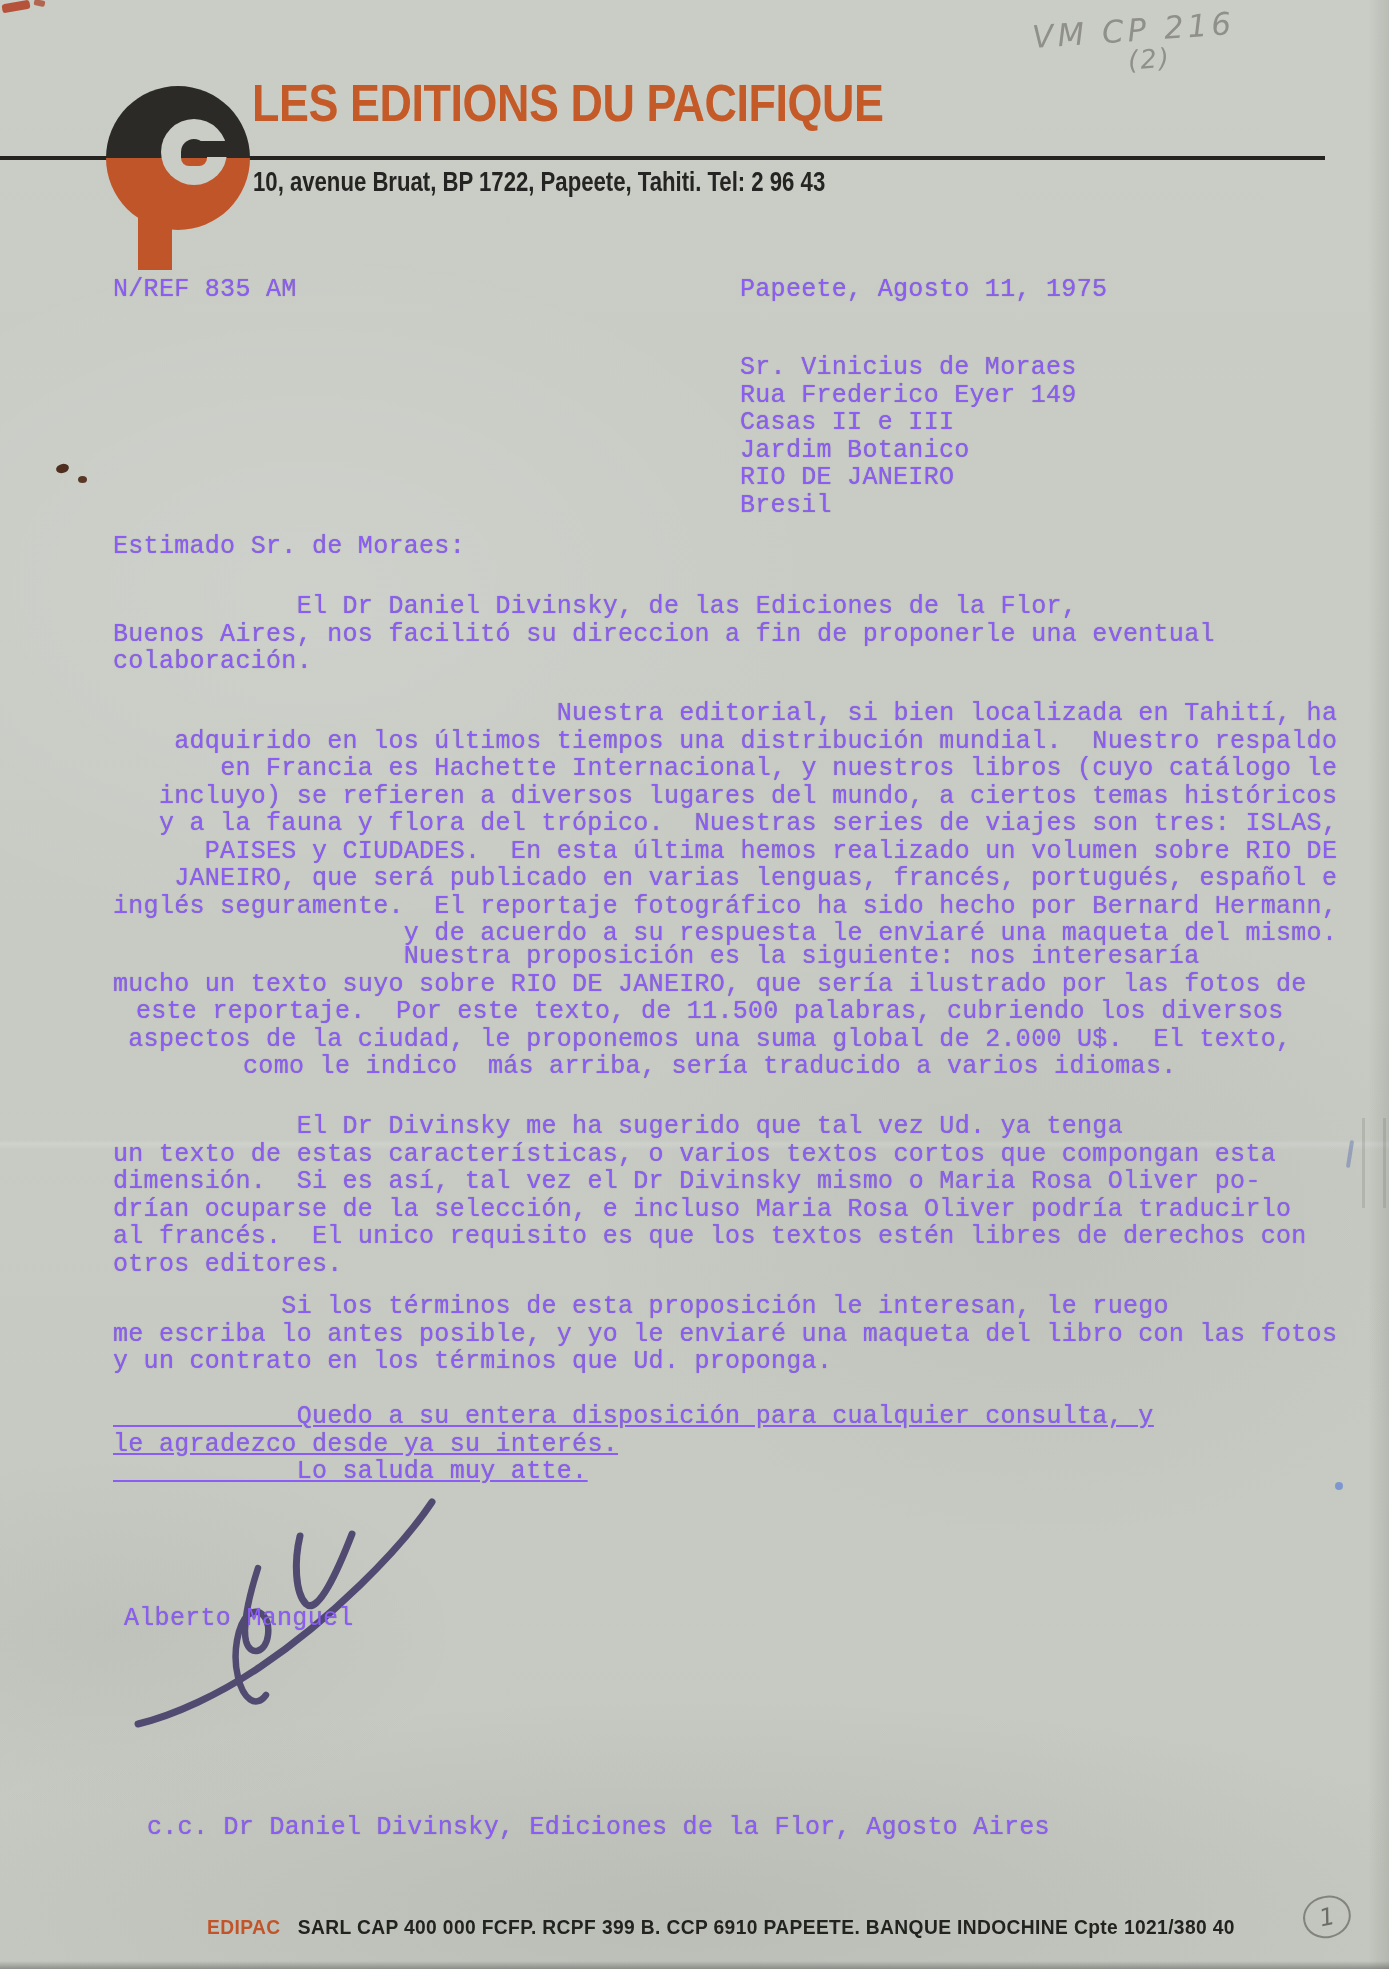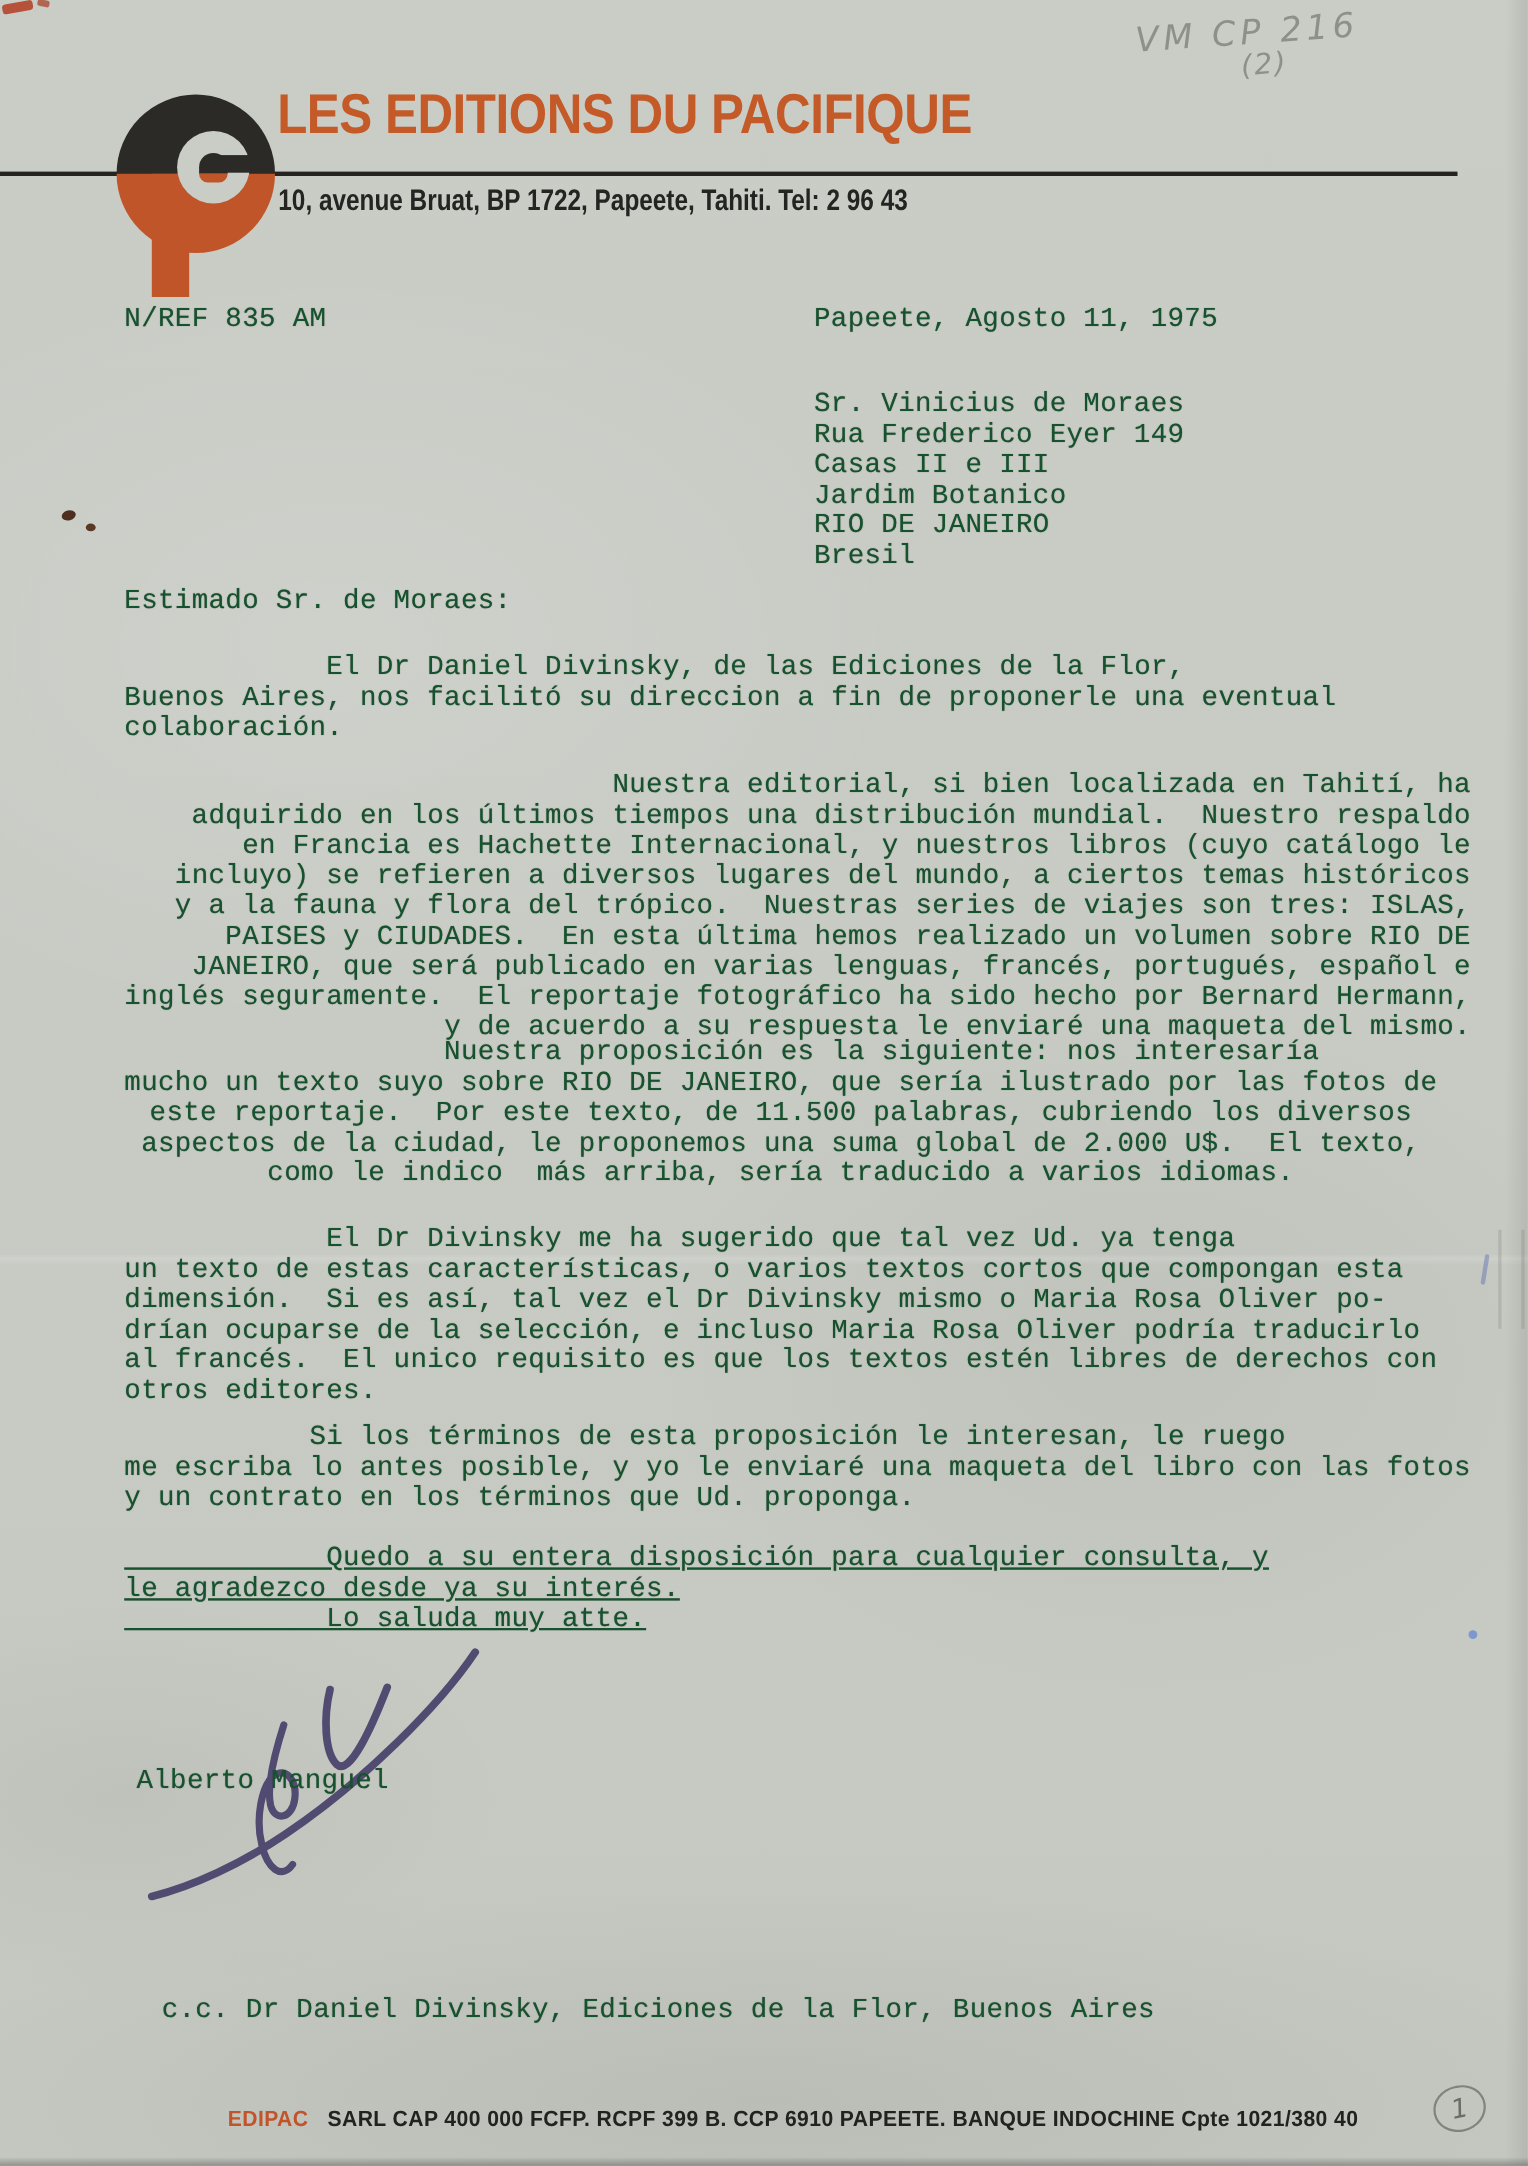--- a/index.html
+++ b/index.html
@@ -19,21 +19,21 @@
       linear-gradient(rgba(255,255,255,0) 57.9%, rgba(255,255,255,.14) 58.1%, rgba(255,255,255,0) 58.4%),
       radial-gradient(ellipse 500px 260px at 8% 83%, rgba(70,75,68,.06), transparent 70%);
   }
   .bottom-edge{position:absolute;left:0;bottom:0;width:100%;height:8px;
     background:linear-gradient(rgba(0,0,0,0),rgba(55,58,52,.38));}
   
   .type{
     position:absolute;left:113px;
     font-family:"Liberation Mono","DejaVu Sans Mono",monospace;
     font-size:25px;line-height:27.5px;letter-spacing:.3px;
-    color:#14532d;white-space:pre;
+    color:#8b5cf6;white-space:pre;
     text-shadow:0 0 1px rgba(56,55,51,.55);
   }
   
   .rule{position:absolute;left:0;top:156px;width:1325px;height:4px;background:#24231f;}
   .logo{position:absolute;left:0;top:0;}
   .logo-top{position:absolute;left:106px;top:86px;width:144px;height:72px;
     background:#2b2a27;border-radius:72px 72px 0 0;}
   .logo-bottom{position:absolute;left:106px;top:158px;width:144px;height:72px;
     background:#c0552a;border-radius:0 0 72px 72px;}
   .logo-stem{position:absolute;left:138px;top:158px;width:34px;height:112px;background:#c0552a;}
@@ -155,21 +155,21 @@
 
 <svg class="sig" width="380" height="250" viewBox="0 0 380 250">
   <g fill="none" stroke="#48406b" stroke-linecap="round" opacity="0.92">
     <path stroke-width="6.5" d="M168,73 C160,98 152,128 156,146 C160,162 176,158 178,140 C180,124 170,110 158,120 C148,129 142,158 148,182 C153,204 166,214 176,200"></path>
     <path stroke-width="7" d="M210,41 C204,66 205,98 216,109 C228,120 248,75 262,39"></path>
     <path stroke-width="7" d="M342,7 C310,55 240,125 170,172 C130,199 85,220 48,229"></path>
   </g>
 </svg>
 <div class="type" style="left:124px;top:1605px;">Alberto Manguel</div>
 
-<div class="type" style="left:147px;top:1814px;">c.c. Dr Daniel Divinsky, Ediciones de la Flor, Buenos Aires</div>
+<div class="type" style="left:147px;top:1814px;">c.c. Dr Daniel Divinsky, Ediciones de la Flor, Agosto Aires</div>
 
 <div class="footer">
   <span class="brand">EDIPAC</span><span class="reg">SARL CAP 400 000 FCFP. RCPF 399 B. CCP 6910 PAPEETE. BANQUE INDOCHINE Cpte 1021/380 40</span>
 </div>
 
 <div class="page-circle">
   <span>1</span>
 </div>
 
 <div class="corner-tear"></div>

